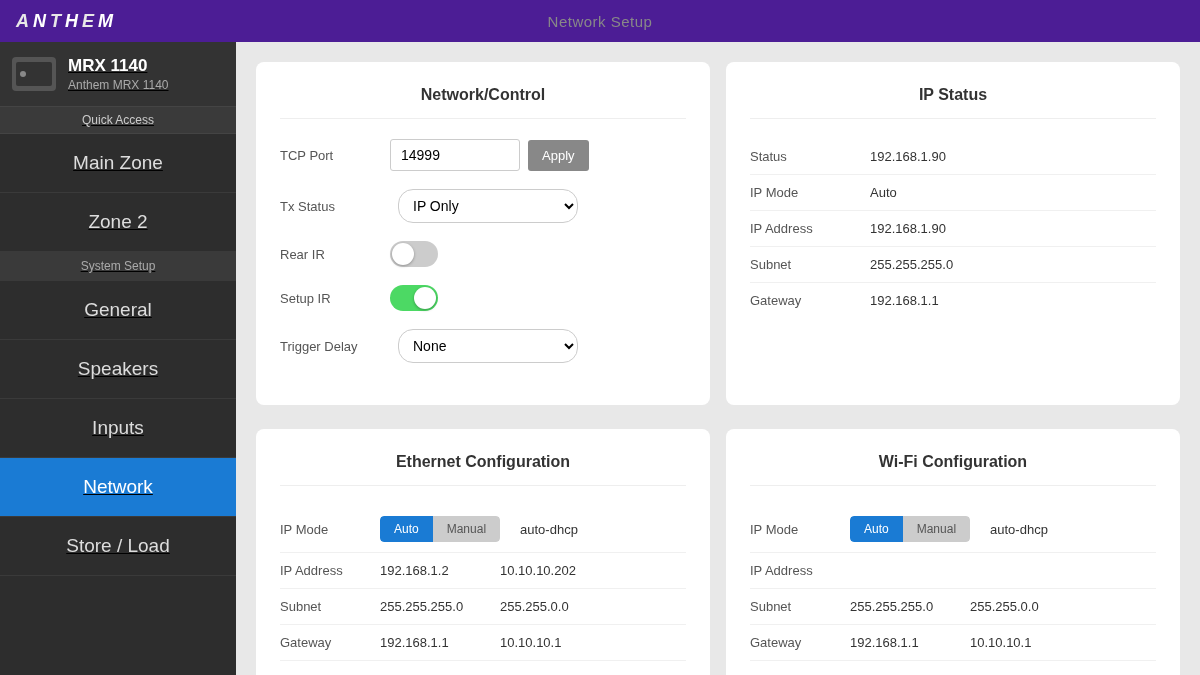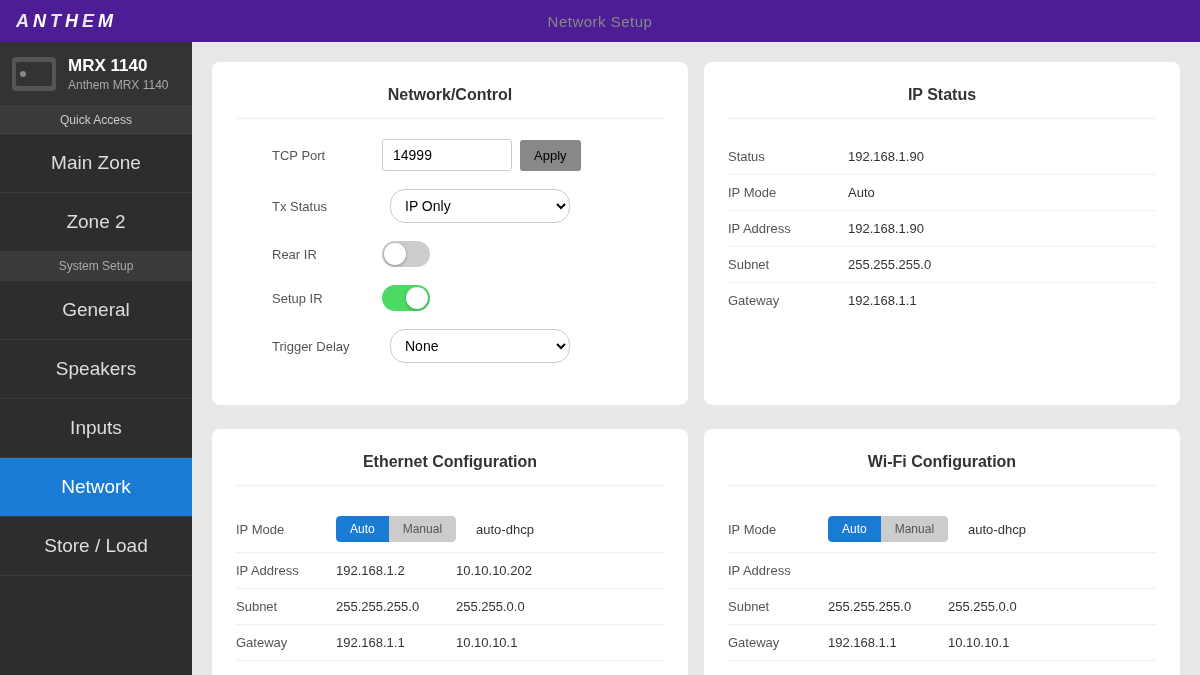--- a/index.html
+++ b/index.html
@@ -33,25 +33,26 @@
 
     
     .main-layout {
       display: flex;
       flex: 1;
       overflow: hidden;
     }
 
     
     .sidebar {
-      width: 192px;
+      width: 236px;
       background: #2d2d2d;
       display: flex;
       flex-direction: column;
       flex-shrink: 0;
+      text-decoration: underline;
     }
     .device-info {
       display: flex;
       align-items: center;
       padding: 14px 12px;
       background: #333;
       border-bottom: 1px solid #444;
     }
     .device-icon {
       width: 44px;
@@ -159,39 +160,38 @@
     .form-row {
       display: flex;
       align-items: center;
       margin-bottom: 18px;
     }
     .form-label {
       width: 110px;
       font-size: 13px;
       color: #555;
       flex-shrink: 0;
-      margin-left: 36px;
     }
     .form-control-group {
       display: flex;
       align-items: center;
       gap: 8px;
       flex: 1;
     }
     .text-input {
       border: 1px solid #ccc;
       border-radius: 3px;
       padding: 7px 10px;
       font-size: 14px;
       width: 130px;
       outline: none;
     }
     .apply-btn {
       background: #888;
-      color: #000000;
+      color: #ffffff;
       border: none;
       border-radius: 3px;
       padding: 8px 14px;
       font-size: 13px;
       cursor: pointer;
     }
 
     .select-input {
       border: 1px solid #ccc;
       border-radius: 15px;

